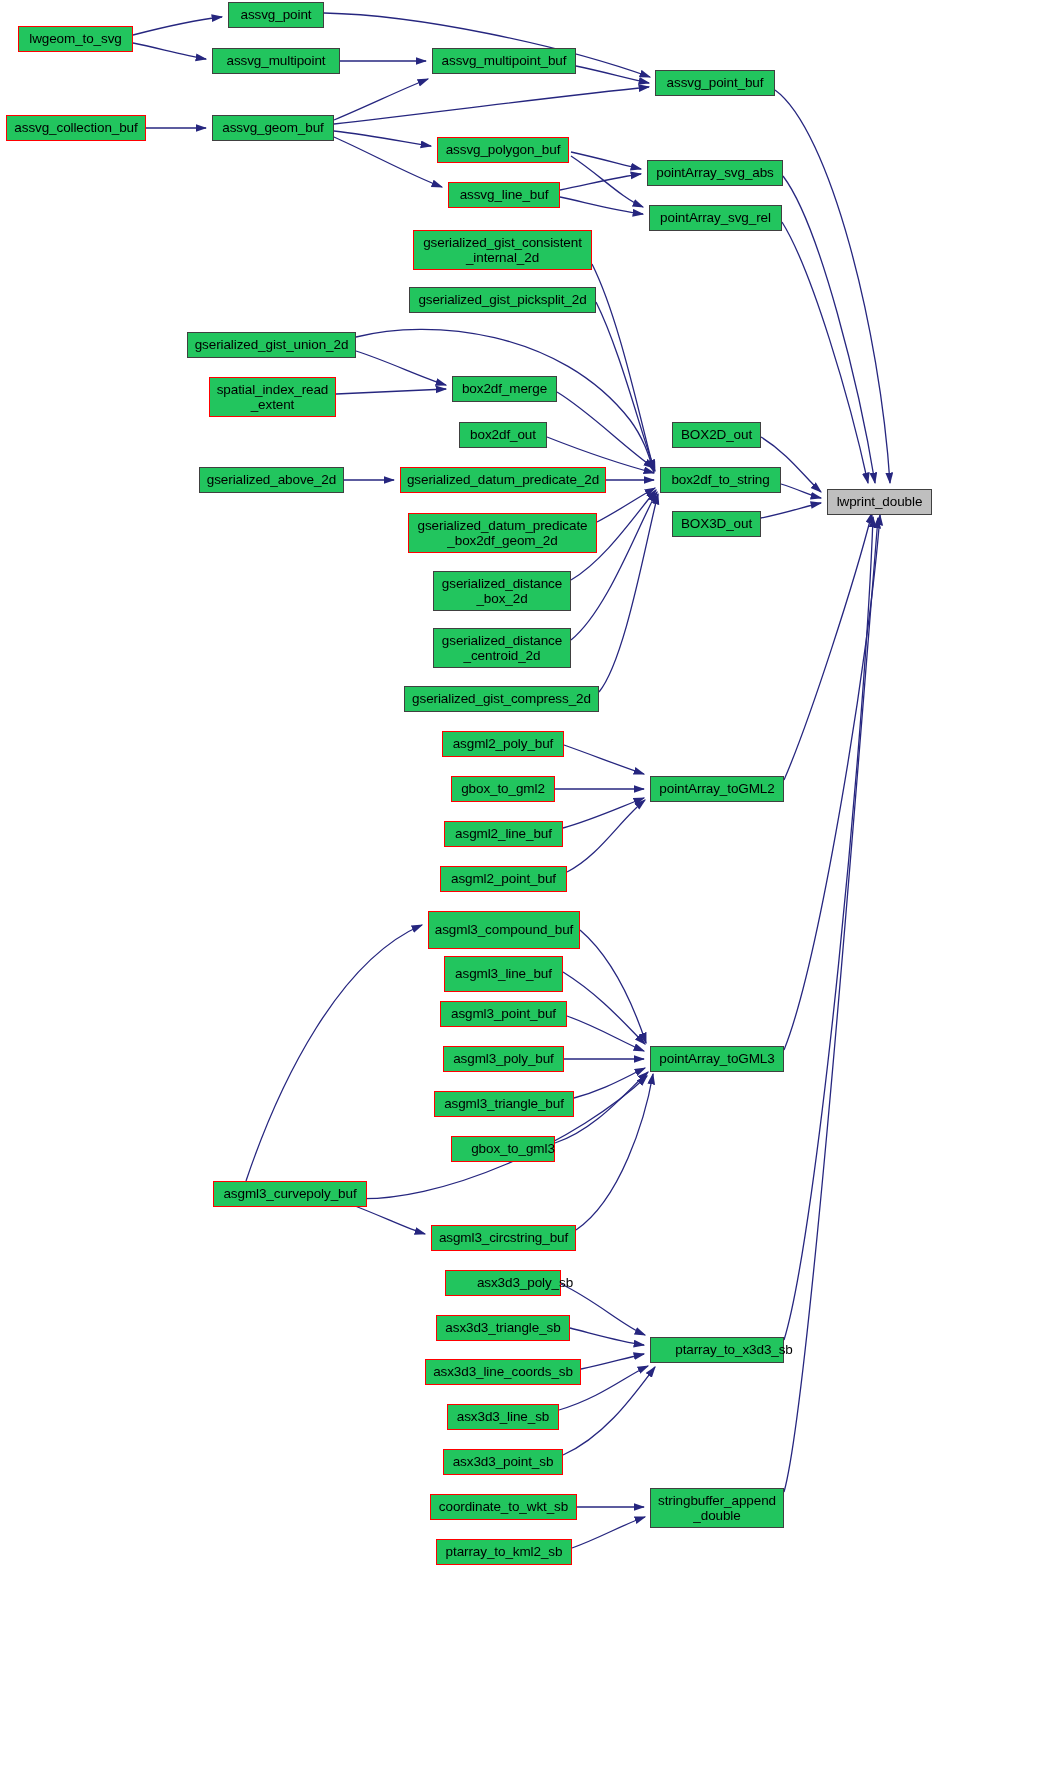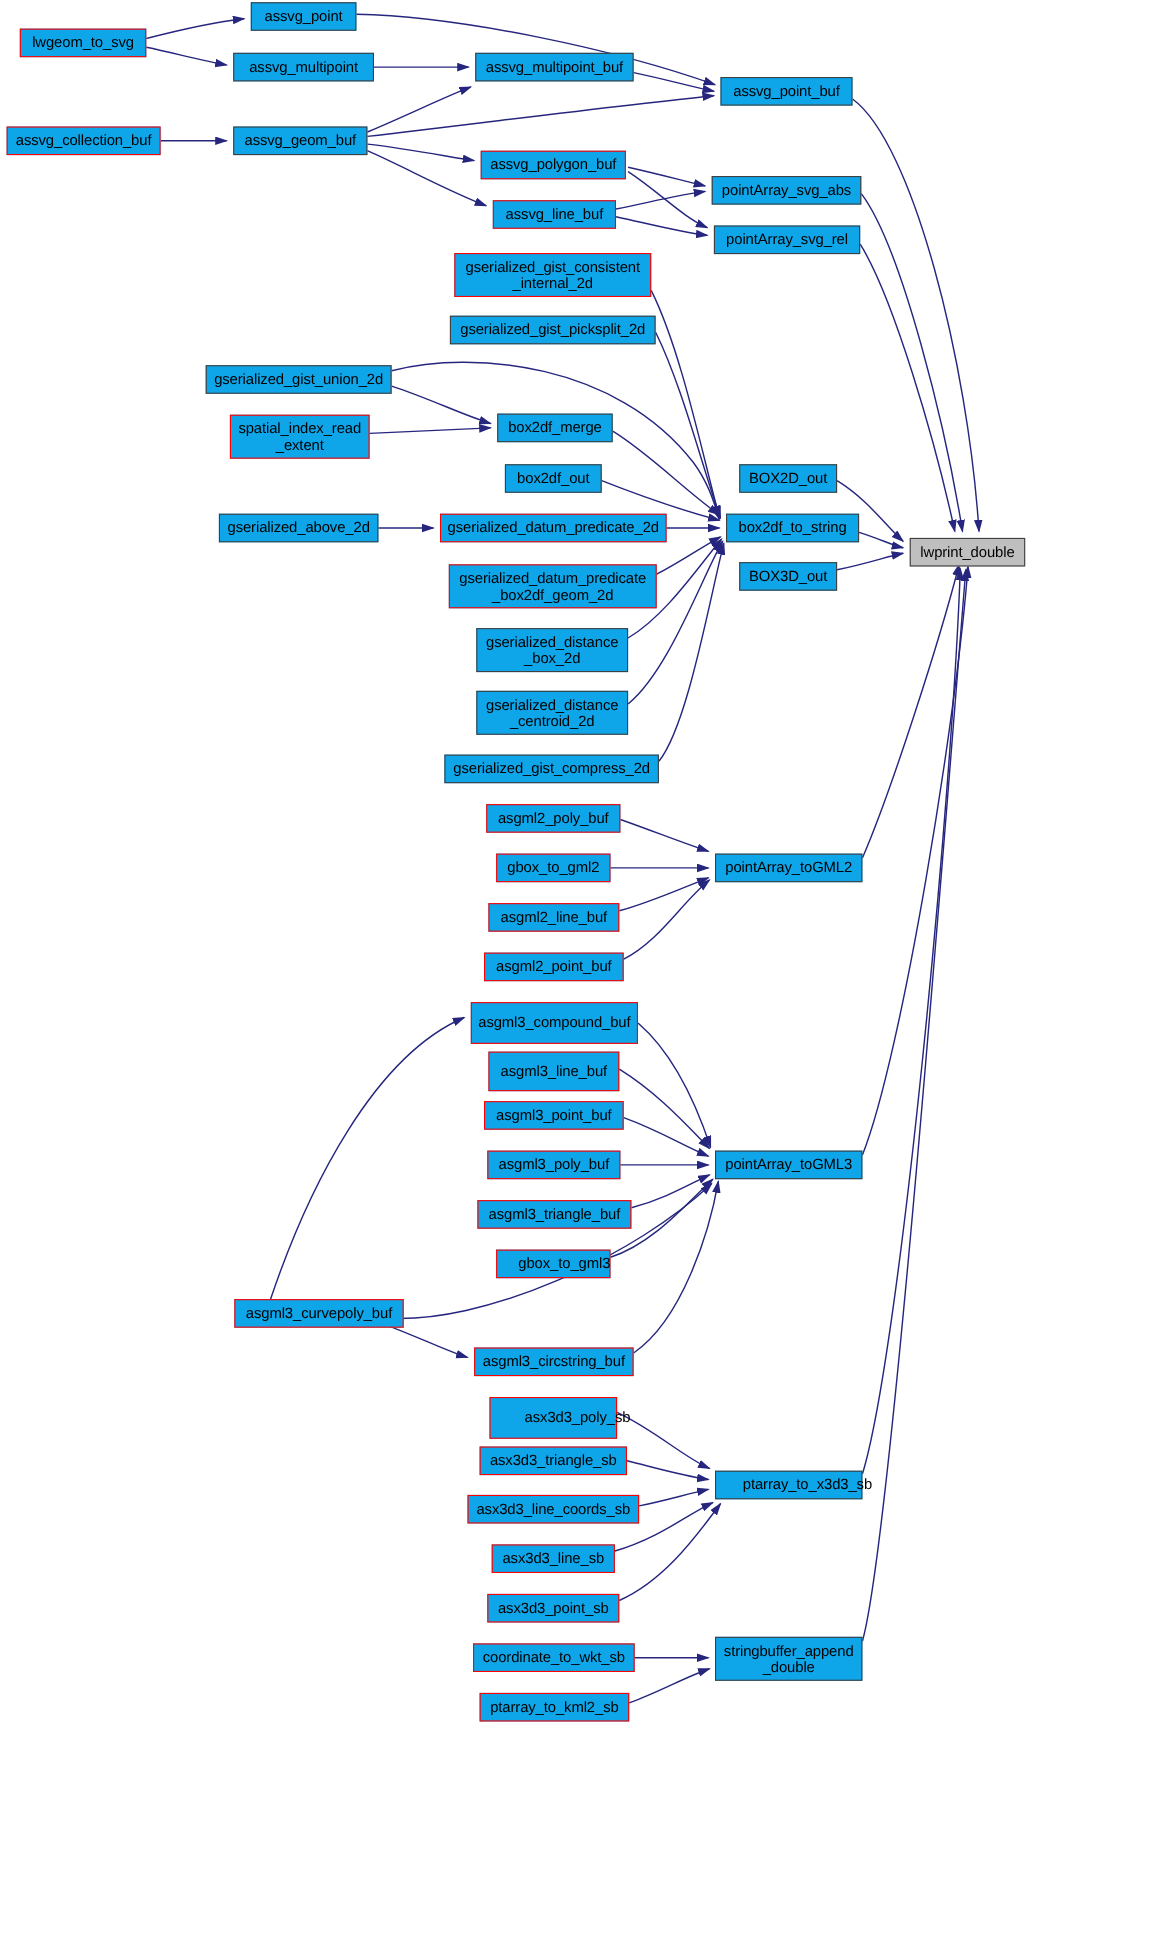--- a/index.html
+++ b/index.html
@@ -7,21 +7,21 @@
     position:relative;
     width:1056px;height:1771px;
     background:#ffffff;
     font-family:"Liberation Sans","DejaVu Sans",sans-serif;
     overflow:hidden;
   }
   #edges{position:absolute;left:0;top:0;width:1056px;height:1771px;pointer-events:none;}
   .node{
     position:absolute;
     box-sizing:border-box;
-    background:#0ea5e9;
+    background:#22c55e;
     display:flex;
     align-items:center;
     justify-content:center;
     text-align:center;
     font-size:13.5px;
     color:#000000;
     line-height:1.12;
     white-space:pre-line;
     letter-spacing:-0.1px;
     z-index:5;
@@ -141,21 +141,21 @@
       <div class="node black" style="left: 650px; top: 776px; width: 134px; height: 26px;">pointArray_toGML2</div>
       <div class="node red" style="left: 428px; top: 911px; width: 152px; height: 38px;">asgml3_compound_buf</div>
       <div class="node red" style="left: 444px; top: 956px; width: 119px; height: 36px;">asgml3_line_buf</div>
       <div class="node red" style="left: 440px; top: 1001px; width: 127px; height: 26px;">asgml3_point_buf</div>
       <div class="node red" style="left: 443px; top: 1046px; width: 121px; height: 26px;">asgml3_poly_buf</div>
       <div class="node red" style="left: 434px; top: 1091px; width: 140px; height: 26px;">asgml3_triangle_buf</div>
       <div class="node red" style="left: 451px; top: 1136px; width: 104px; height: 26px; padding-left: 20px;">gbox_to_gml3</div>
       <div class="node red" style="left: 193px; top: 1181px; width: 154px; height: 26px; margin-left: 20px;">asgml3_curvepoly_buf</div>
       <div class="node red" style="left: 431px; top: 1225px; width: 145px; height: 26px;">asgml3_circstring_buf</div>
       <div class="node black" style="left: 650px; top: 1046px; width: 134px; height: 26px;">pointArray_toGML3</div>
-      <div class="node red" style="left: 445px; top: 1270px; width: 116px; height: 38px; padding-left: 44px;">asx3d3_poly_sb</div>
+      <div class="node red" style="left: 445px; top: 1270px; width: 116px; height: 26px; padding-left: 44px;">asx3d3_poly_sb</div>
       <div class="node red" style="left: 436px; top: 1315px; width: 134px; height: 26px;">asx3d3_triangle_sb</div>
       <div class="node red" style="left: 425px; top: 1359px; width: 156px; height: 26px;">asx3d3_line_coords_sb</div>
       <div class="node red" style="left: 447px; top: 1404px; width: 112px; height: 26px;">asx3d3_line_sb</div>
       <div class="node red" style="left: 443px; top: 1449px; width: 120px; height: 26px;">asx3d3_point_sb</div>
       <div class="node black" style="left: 650px; top: 1337px; width: 134px; height: 26px; padding-left: 34px;">ptarray_to_x3d3_sb</div>
       <div class="node red" style="left: 430px; top: 1494px; width: 147px; height: 26px;">coordinate_to_wkt_sb</div>
       <div class="node red" style="left: 436px; top: 1539px; width: 136px; height: 26px;">ptarray_to_kml2_sb</div>
       <div class="node black" style="left: 650px; top: 1488px; width: 134px; height: 40px;">stringbuffer_append
 _double</div>
     </div>

